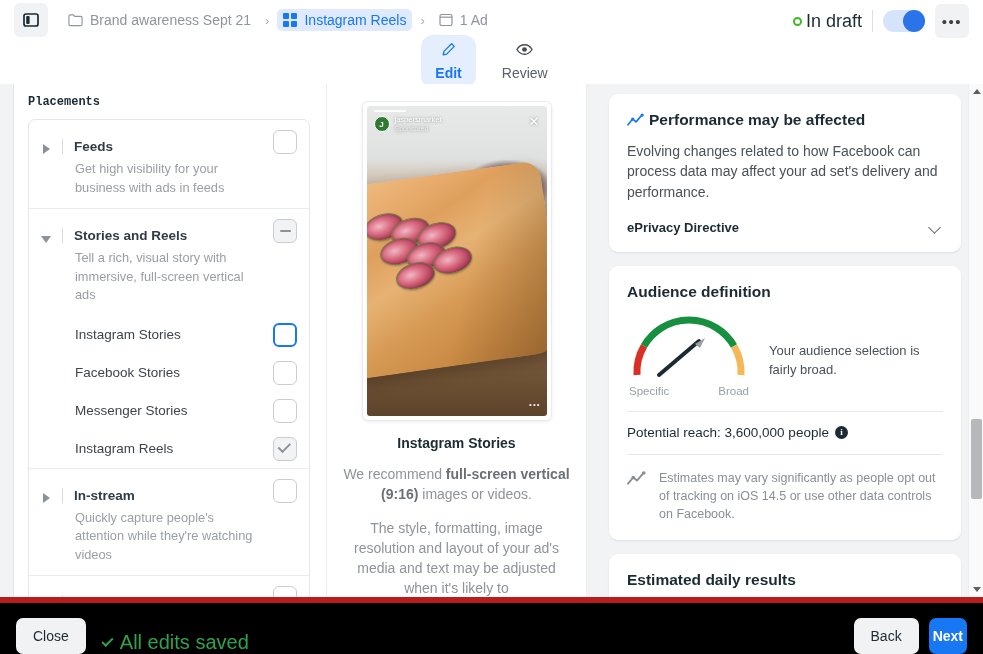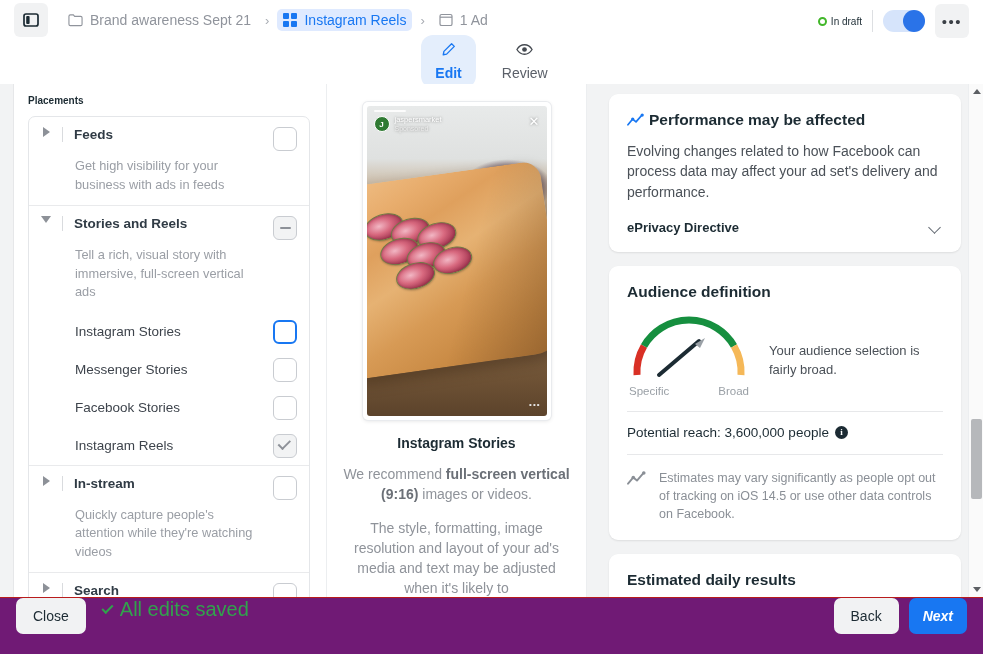--- a/index.html
+++ b/index.html
@@ -17,43 +17,43 @@
   .panel-toggle-btn {
     margin-left:14px; width:34px; height:34px; border-radius:6px; background:#f1f2f3;
     display:flex; align-items:center; justify-content:center; cursor:pointer; border:none;
   }
   .breadcrumb { display:flex; align-items:center; margin-left:14px; gap:6px; }
   .bc-item { display:flex; align-items:center; gap:7px; font-size:14px; padding:3px 6px; border-radius:5px; cursor:pointer; }
   .bc-item.muted { color:#90949c; }
   .bc-item.active { background:#dfeaff; color:#1877f2; font-weight:400; }
   .bc-sep { color:#a8acb3; font-size:13px; padding:0 2px; }
   .topright { position:absolute; right:14px; top:4px; display:flex; align-items:center; gap:10px; }
-  .status-chip { display:flex; align-items:center; gap:4px; font-size:10px; color:#1c2b33; }
+  .status-chip { display:flex; align-items:center; gap:4px; font-size:18px; color:#1c2b33; }
   .status-dot { width:9px; height:9px; border-radius:50%; border:2.5px solid #42b72a; }
   .vdiv { width:1px; height:22px; background:#dddfe2; }
   .toggle { width:42px; height:22px; border-radius:11px; background:#d6e4fb; position:relative; cursor:pointer; }
   .toggle .knob { position:absolute; right:0px; top:0px; width:22px; height:22px; border-radius:50%; background:#2a73e8; }
   .more-btn { width:34px; height:34px; border-radius:6px; background:#f1f2f3; display:flex; align-items:center; justify-content:center; cursor:pointer; letter-spacing:1.5px; color:#3b4046; font-size:15px; }
 
   
   .tabrow { position:absolute; left:0; top:42px; width:983px; height:38px; display:flex; align-items:center; justify-content:center; gap:12px; }
   .tab { display:flex; align-items:center; gap:8px; padding:7px 14px; border-radius:12px; font-size:14px; cursor:pointer; color:#5b6069;flex-direction:column; }
   .tab.selected { background:#e4eefc; color:#1877f2; font-weight:bold; }
 
   
   .body { position:absolute; left:0; top:84px; width:983px; height:513px; display:flex; background:#fff; }
   .left-gutter { width:14px; height:100%; background:#f2f3f4; border-right:1px solid #e6e7e9; flex:none; }
 
   
   .left-col { width:312px; flex:none; padding:0 0 0 14px; overflow:hidden; position:relative; }
-  .section-title { font-size:10px; font-weight:bold; color:#1c2b33; margin:11px 0 10px 0; }
+  .section-title { font-size:12px; font-weight:bold; color:#1c2b33; margin:11px 0 10px 0;font-family:Liberation Mono, monospace; }
   .plist { border:1px solid #e4e6e9; border-radius:7px; overflow:hidden; width:282px; background:#fff; }
   .pgroup { border-bottom:1px solid #e9eaec; }
   .pgroup:last-child { border-bottom:none; }
-  .prow { display:flex; align-items:flex-start; padding:10px 12px 4px 10px; }
+  .prow { display:flex; align-items:flex-end; padding:10px 12px 4px 10px; }
   .caret { width:14px; flex:none; display:flex; align-items:center; justify-content:center; cursor:pointer; }
   .caret .tri-r { width:0;height:0;border-left:7px solid #8d9198;border-top:5px solid transparent;border-bottom:5px solid transparent; }
   .caret .tri-d { width:0;height:0;border-top:7px solid #8d9198;border-left:5px solid transparent;border-right:5px solid transparent; }
   .rowdiv { width:1px; height:15px; background:#d9dbde; margin:0 11px 0 9px; flex:none; }
   .grp-title { font-size:13.5px; font-weight:bold; color:#303b45; flex:1; }
   .grp-desc { font-size:12.8px; color:#9a9ea5; line-height:1.45; padding:2px 46px 11px 46px; }
   .sub-row { display:flex; align-items:center; padding:7px 12px 7px 46px; }
   .sub-title { font-size:13.5px; color:#3e444c; flex:1; }
 
   .cbx { width:24px; height:24px; border-radius:6px; border:1px solid #c9ccd1; background:#fff; flex:none; display:flex; align-items:center; justify-content:center; cursor:pointer; }
@@ -122,24 +122,24 @@
   .edr-title { font-size:15.5px; font-weight:bold; color:#1c2b33; }
 
   
   .sbar { position:absolute; right:0; top:0; width:15px; height:100%; background:#fafafa; border-left:1px solid #eceef0; }
   .sbar .arrow-up, .sbar .arrow-dn { position:absolute; left:4px; width:0; height:0; border-left:4px solid transparent; border-right:4px solid transparent; }
   .sbar .arrow-up { top:5px; border-bottom:5px solid #5c5f63; }
   .sbar .arrow-dn { bottom:5px; border-top:5px solid #5c5f63; }
   .sbar .thumb { position:absolute; left:2px; width:11px; border-radius:2px; background:#b6b8bb; }
 
   
-  .bottombar { position:absolute; left:0; top:597px; width:983px; height:57px; background:#701a75; border-top:1px solid #b91c1c; display:flex; align-items:flex-start; padding:0 16px; }
+  .bottombar { position:absolute; left:0; top:597px; width:983px; height:57px; background:#000000; border-top:6px solid #b91c1c; display:flex; align-items:flex-end; padding:0 16px; }
   .btn { font-size:14px; border-radius:7px; cursor:pointer; border:none; font-family:"Liberation Sans",sans-serif; }
   .btn-gray { background:#f1f2f3; color:#1c2b33; padding:10px 17px; }
-  .btn-blue { background:#1877f2; color:#fff; font-weight:bold; padding:10px 14px;font-style:italic; }
+  .btn-blue { background:#1877f2; color:#fff; font-weight:bold; padding:10px 4px; }
   .saved { display:flex; align-items:center; gap:7px; margin-left:16px; font-size:20px; color:#31a24c; }
   .saved .tick { width:11px; height:6px; border-left:2px solid #31a24c; border-bottom:2px solid #31a24c; transform:rotate(-45deg); margin-bottom:3px; }
   .spacer { flex:1; }
   .bottom-right { display:flex; align-items:center; gap:10px; }
 </style>
 </head>
 <body>
 
 <div class="app">
 
@@ -240,25 +240,25 @@
                 <span class="dash"></span>
               </span>
           </div>
           <div class="grp-desc">Tell a rich, visual story with immersive, full-screen vertical ads</div>
 
           <div class="sub-row">
             <span class="sub-title">Instagram Stories</span>
             <span class="cbx focus"></span>
           </div>
           <div class="sub-row">
+            <span class="sub-title">Facebook Stories</span>
+            <span class="cbx"></span>
+          </div>
+          <div class="sub-row">
             <span class="sub-title">Messenger Stories</span>
-            <span class="cbx"></span>
-          </div>
-          <div class="sub-row">
-            <span class="sub-title">Facebook Stories</span>
             <span class="cbx"></span>
           </div>
           <div class="sub-row">
             <span class="sub-title">Instagram Reels</span>
             <span class="cbx gray">
                 <span class="chk"></span>
               </span>
           </div>
         </div>
 

